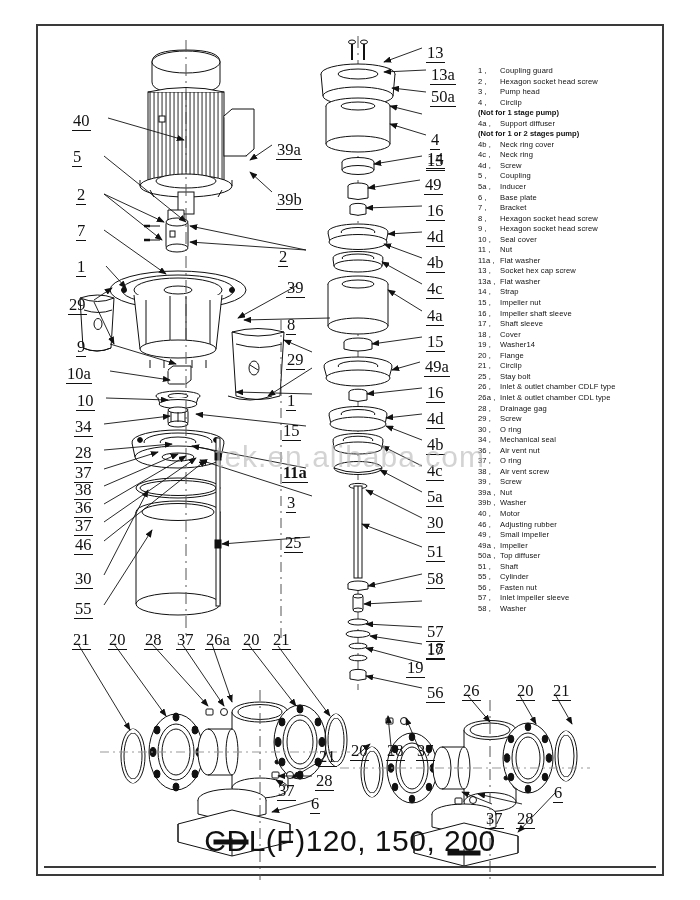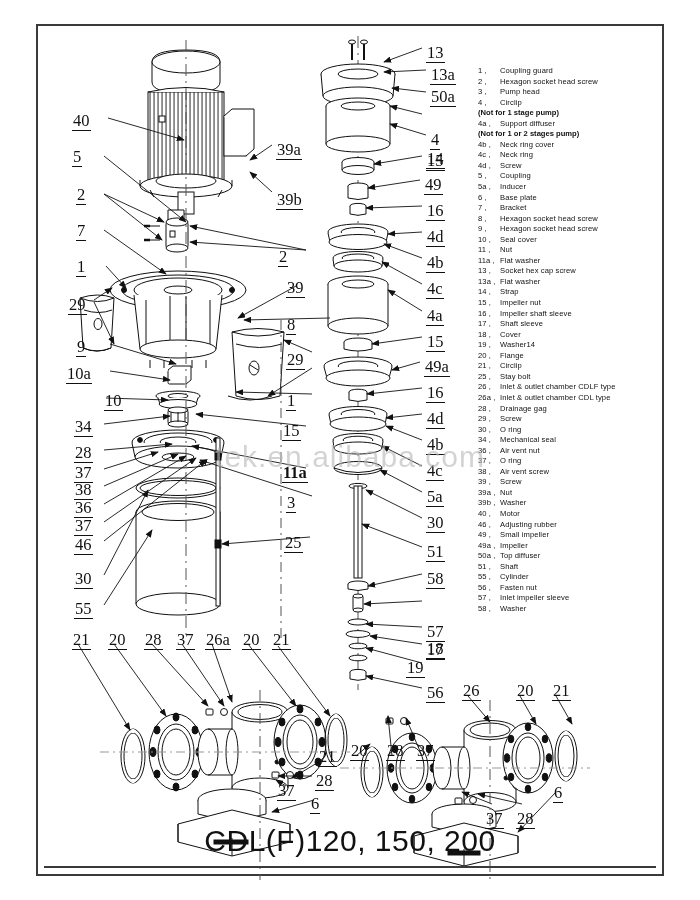--- a/index.html
+++ b/index.html
@@ -499,21 +499,21 @@
 
   <div id="callout-layer">
       <div class="lbl" style="left: 72px; top: 112px;">40</div>
       <div class="lbl" style="left: 72px; top: 148px;">5</div>
       <div class="lbl" style="left: 76px; top: 186px;">2</div>
       <div class="lbl" style="left: 76px; top: 222px;">7</div>
       <div class="lbl" style="left: 76px; top: 258px;">1</div>
       <div class="lbl" style="left: 68px; top: 296px;">29</div>
       <div class="lbl" style="left: 76px; top: 338px;">9</div>
       <div class="lbl" style="left: 66px; top: 365px;">10a</div>
-      <div class="lbl" style="left: 76px; top: 392px; margin-left: 28px;">10</div>
+      <div class="lbl" style="left: 76px; top: 392px;">10</div>
       <div class="lbl" style="left: 74px; top: 418px;">34</div>
       <div class="lbl" style="left: 74px; top: 444px;">28</div>
       <div class="lbl" style="left: 74px; top: 464px;">37</div>
       <div class="lbl" style="left: 74px; top: 481px;">38</div>
       <div class="lbl" style="left: 74px; top: 499px;">36</div>
       <div class="lbl" style="left: 74px; top: 517px;">37</div>
       <div class="lbl" style="left: 74px; top: 536px;">46</div>
       <div class="lbl" style="left: 74px; top: 570px;">30</div>
       <div class="lbl" style="left: 74px; top: 600px;">55</div>
       <div class="lbl" style="left: 276px; top: 141px;">39a</div>

